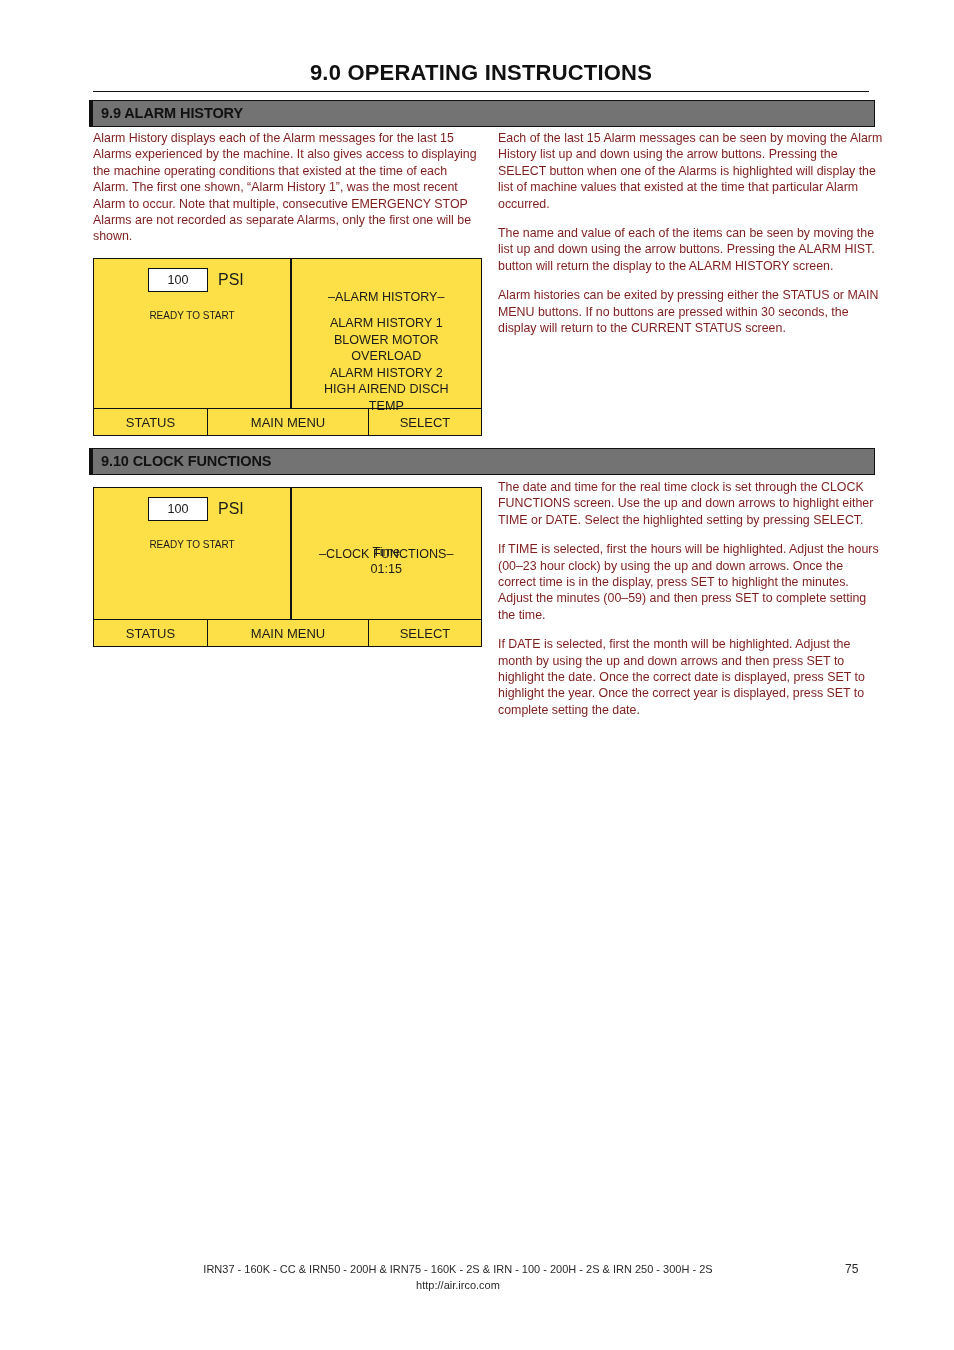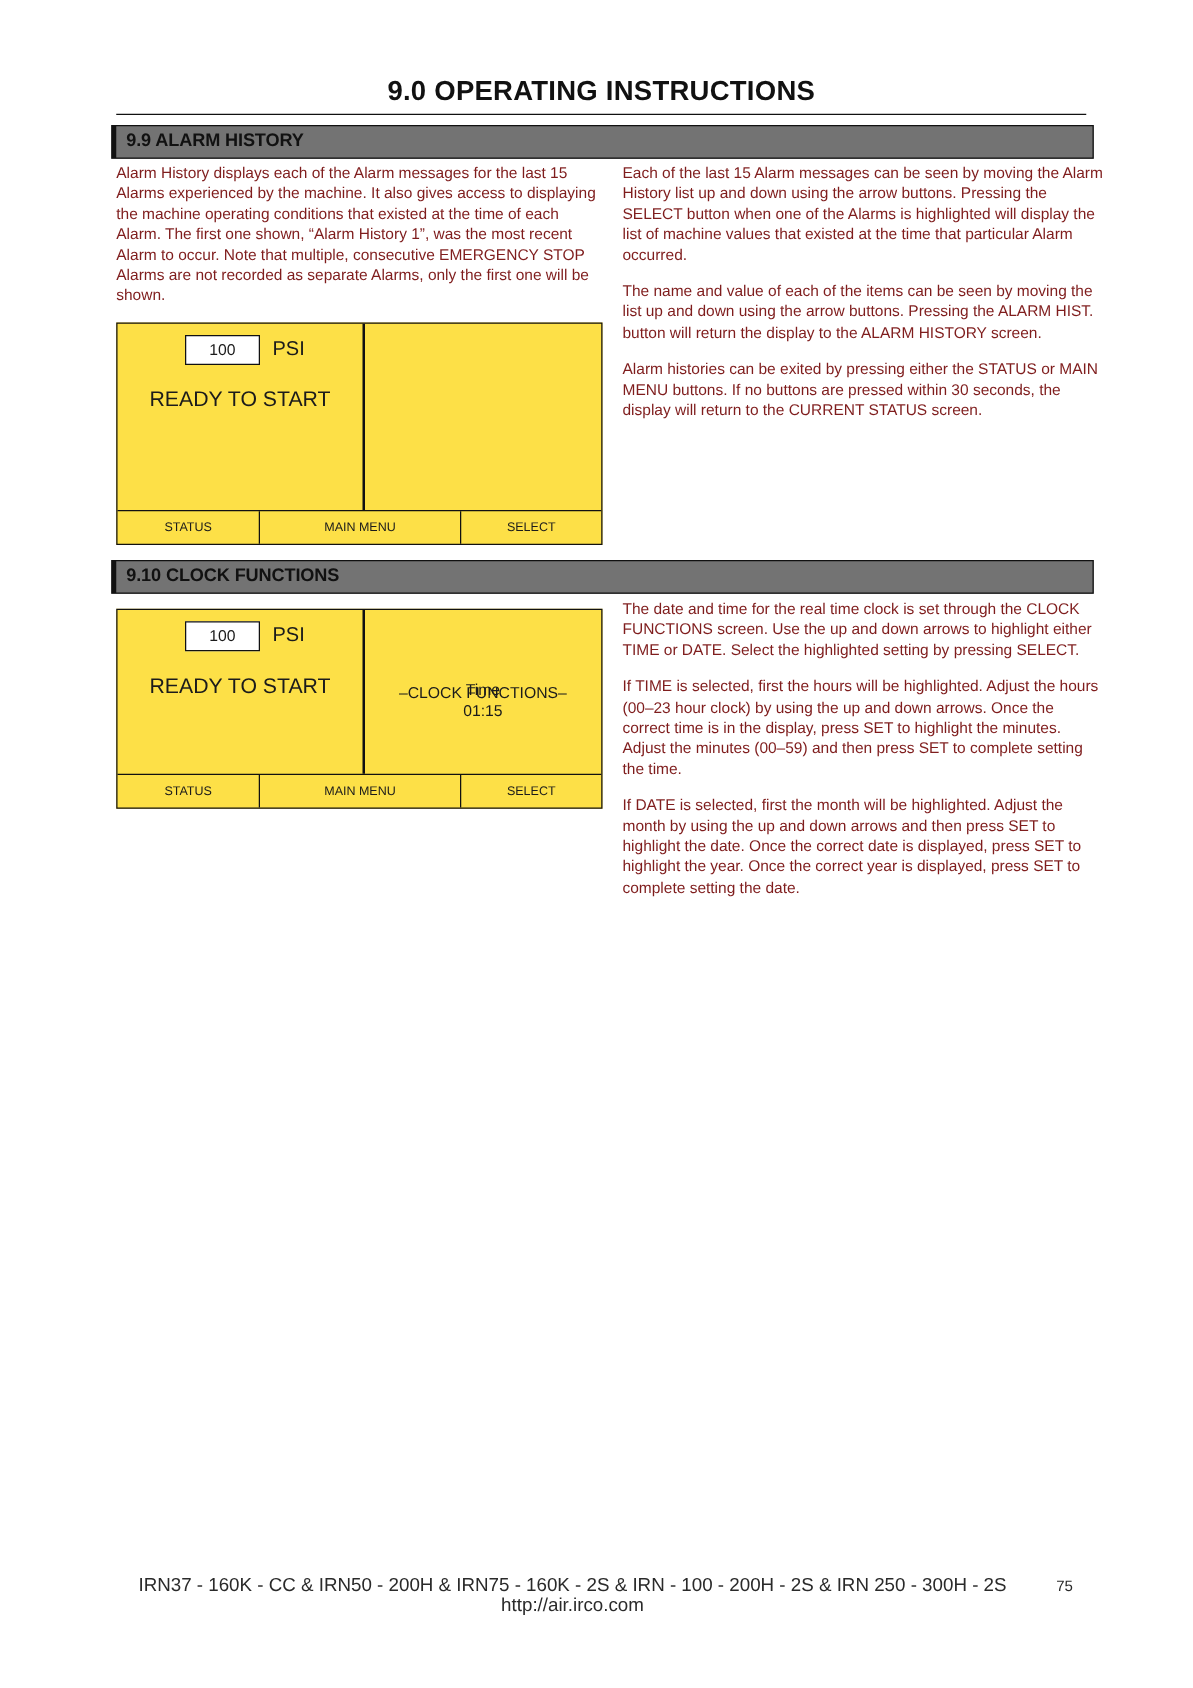--- a/index.html
+++ b/index.html
@@ -144,21 +144,21 @@
     margin-left: 10px;
     font-size: 16px;
     color: #1b1b1b;
   }
   .ready-text {
     position: absolute;
     left: 0;
     top: 51px;
     width: 196px;
     text-align: center;
-    font-size: 17px;
+    font-size: 10px;
     color: #1b1b1b;
   }
 
   .display-right {
     position: absolute;
     left: 197.6px;
     top: 0;
     right: 0;
     height: 100%;
     text-align: center;
@@ -193,37 +193,37 @@
     width: 100%;
     height: 27px;
     border-top: 1.6px solid #111;
     box-sizing: border-box;
     display: flex;
   }
   .disp-btn {
     display: flex;
     align-items: center;
     justify-content: center;
-    font-size: 10px;
+    font-size: 13px;
     color: #1b1b1b;
     box-sizing: border-box;
     height: 100%;
   }
   .btn-status  { width: 114px; border-right: 1.6px solid #111; }
   .btn-main    { width: 161px; border-right: 1.6px solid #111; }
   .btn-select  { flex: 1; }
 
   
   .footer {
     position: absolute;
     left: 93px;
     top: 1261px;
     width: 730px;
     text-align: center;
-    font-size: 15px;
+    font-size: 11px;
     line-height: 16px;
     color: #2a2a2a;
   }
   .footer-line2 { display: block; }
   .page-number {
     position: absolute;
     left: 845px;
     top: 1262px;
     font-size: 12px;
     color: #2a2a2a;
@@ -256,20 +256,31 @@
       <div class="display-divider"></div>
 
       <div class="display-left">
         <div class="psi-row">
           <div class="psi-box">100</div>
           <div class="psi-unit">PSI</div>
         </div>
         <div class="ready-text">READY TO START</div>
       </div>
 
+      <div class="display-right">
+        <div class="dr-title" id="alarm-title">–ALARM HISTORY–</div>
+        <div class="dr-lines" id="alarm-list">
+          <div>ALARM HISTORY 1</div>
+          <div>BLOWER MOTOR</div>
+          <div>OVERLOAD</div>
+          <div>ALARM HISTORY 2</div>
+          <div>HIGH AIREND DISCH</div>
+          <div>TEMP</div>
+        </div>
+      </div>
     </div>
 
     <div class="button-bar">
       <div class="disp-btn btn-status">STATUS</div>
       <div class="disp-btn btn-main">MAIN MENU</div>
       <div class="disp-btn btn-select">SELECT</div>
     </div>
   </div>
 
   <div class="section-bar" id="bar-910">

